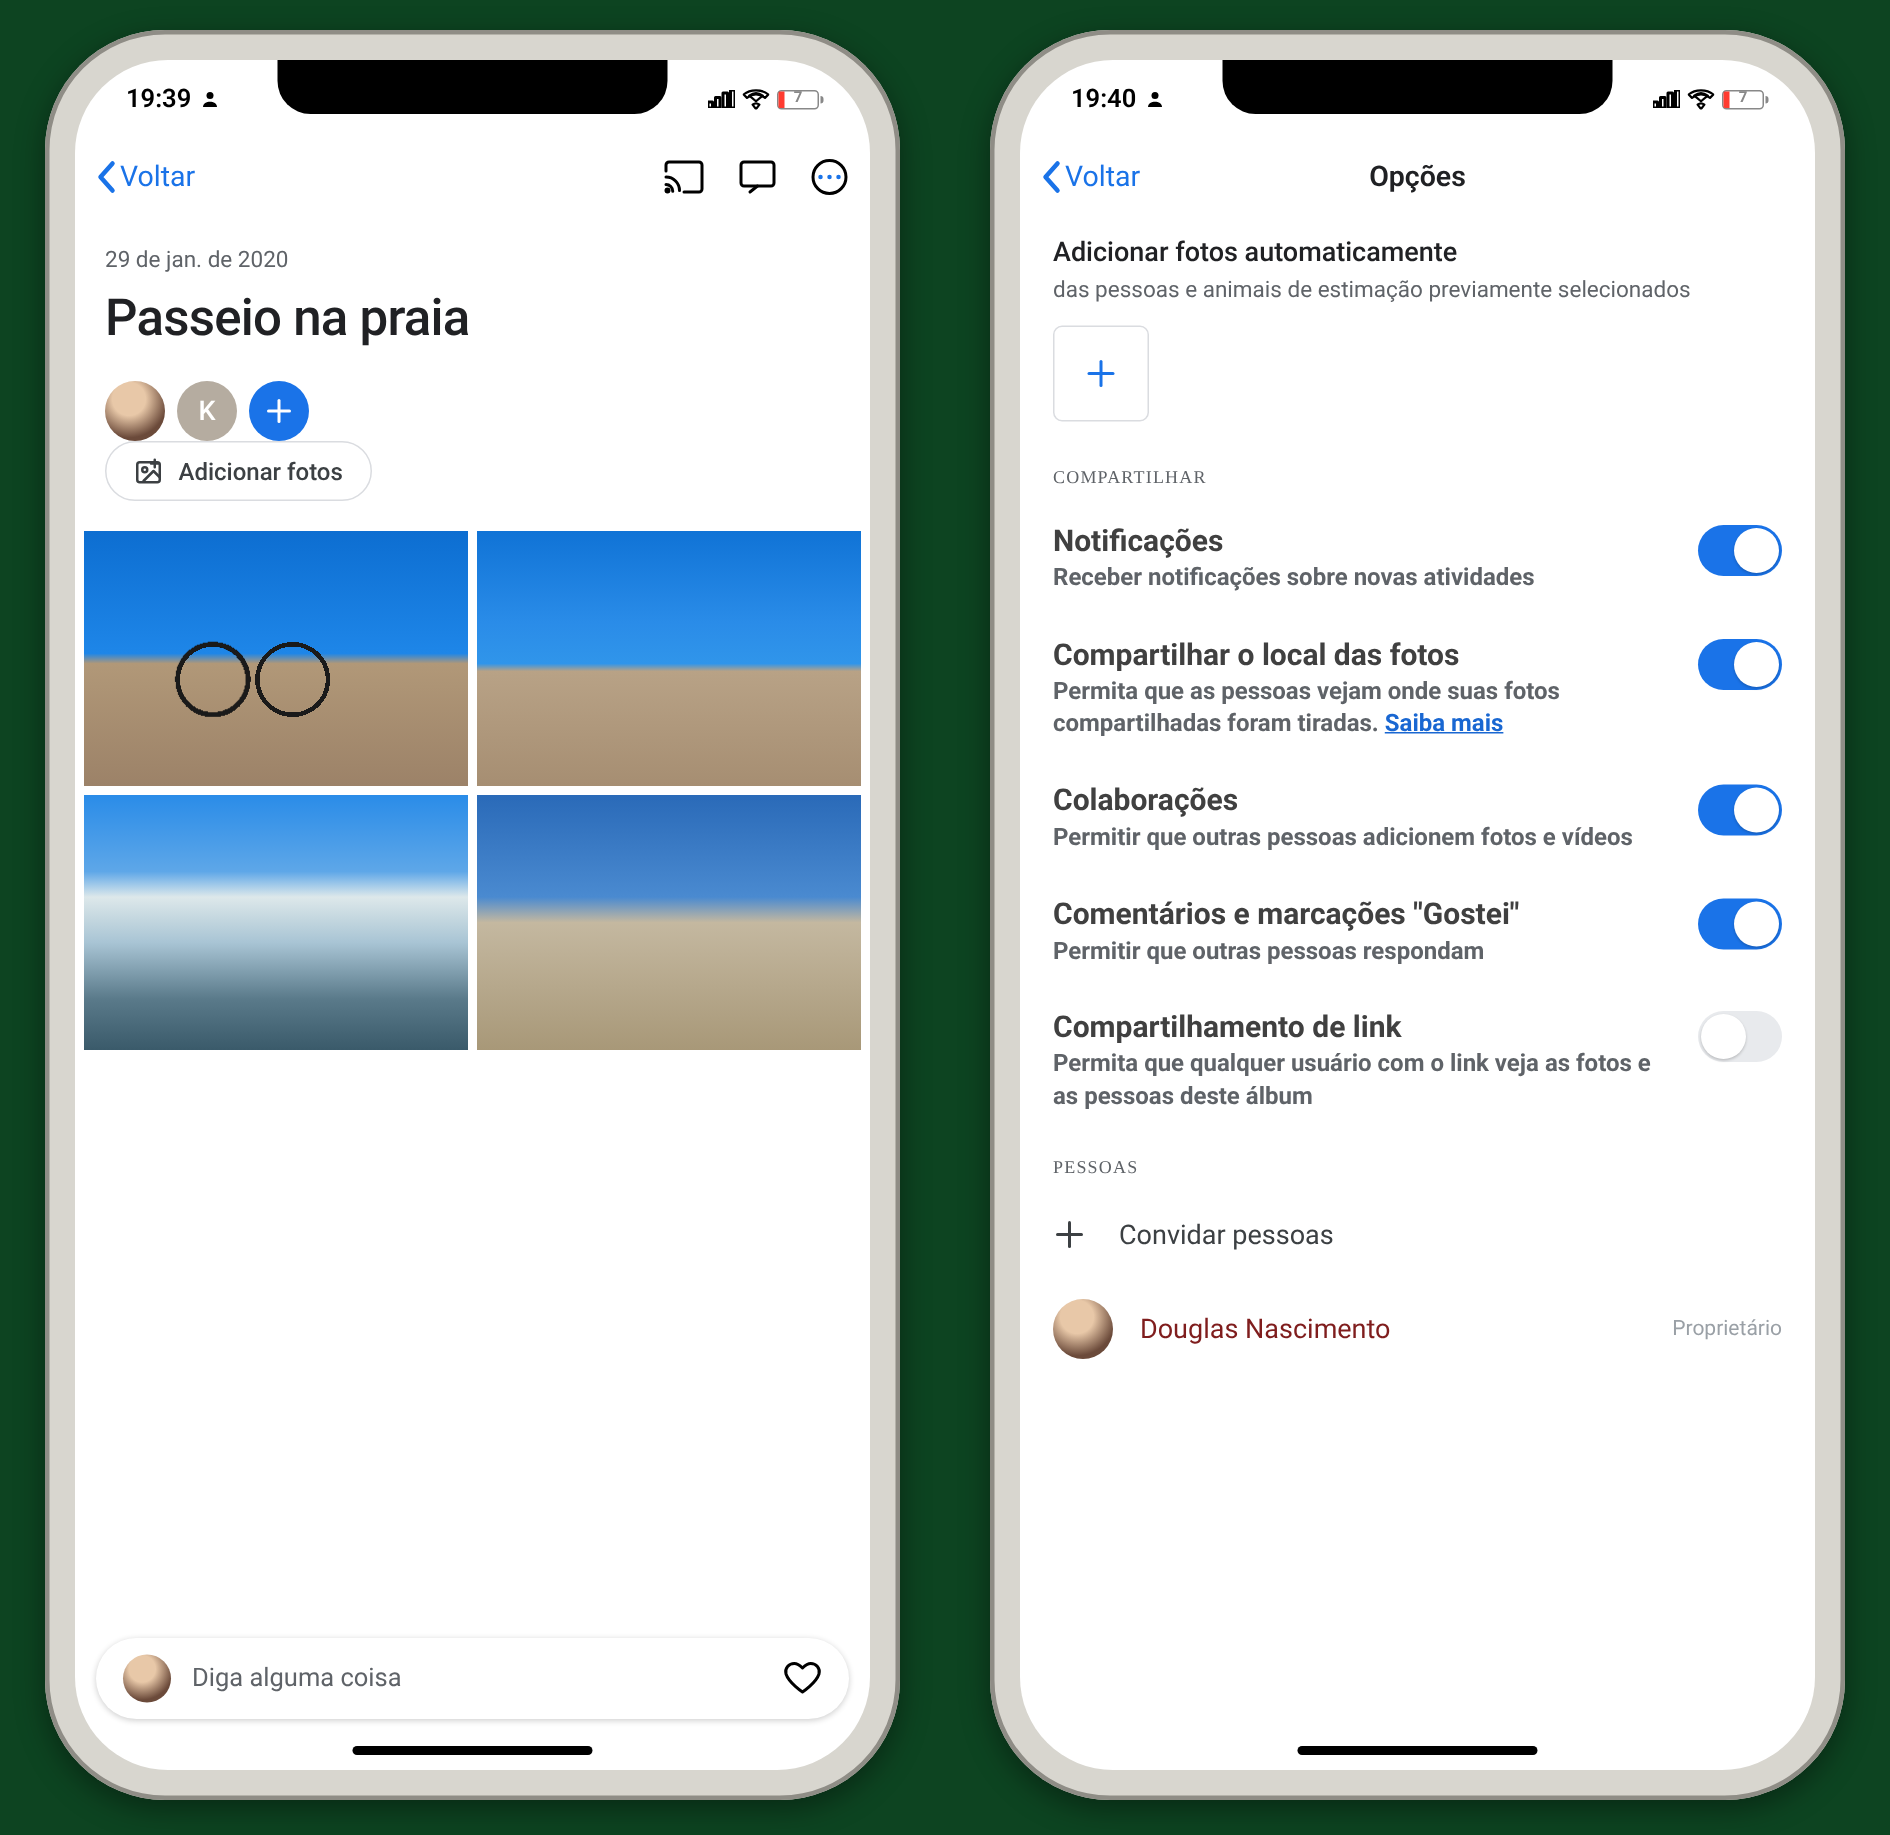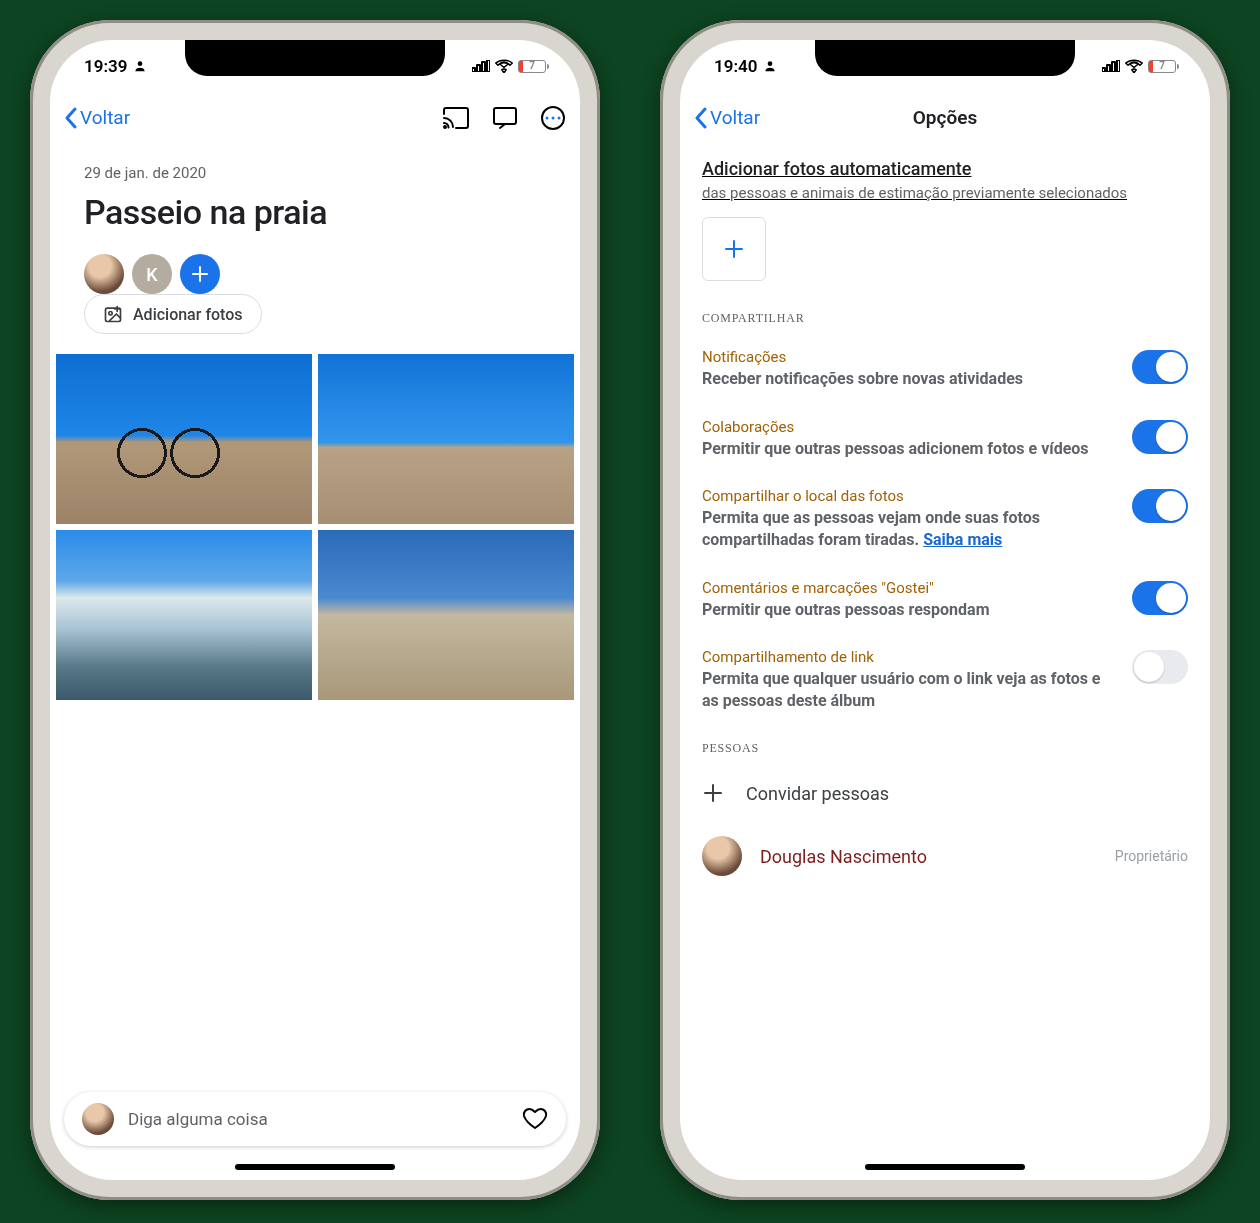--- a/index.html
+++ b/index.html
@@ -99,21 +99,21 @@
   .nav-title {
     position:absolute; left:0; right:0; text-align:center;
     font-size:19px; font-weight:600; color:#202124; pointer-events:none;
   }
   .nav-actions {
     margin-left: auto; display: flex; gap: 22px; align-items:center;
   }
   .nav-actions svg, .back svg { display:block; }
   
   .album-body { flex:1; overflow:hidden; }
-  .album-head { padding: 20px 34px 14px; }
+  .album-head { padding: 20px 20px 14px; }
   .date { font-size: 15px; color:#5f6368; margin-bottom: 10px;}
   .title { font-size: 34px; font-weight:500; color:#202124; letter-spacing:-0.5px;}
   .people { display:flex; gap:8px; margin-top:22px; align-items:center;}
   .avatar { width:40px; height:40px; border-radius:50%; }
   .avatar.u1 { background: radial-gradient(circle at 40% 30%, #e8c8a8 30%, #6b4a3a 70%); }
   .avatar.init { background:#b5aca0; color:#fff; display:flex; align-items:center; justify-content:center; font-size:18px; font-weight:500;}
   .avatar.plus { background:#1a73e8; color:#fff; display:flex; align-items:center; justify-content:center;}
   .add-chip {
     display:inline-flex; align-items:center; gap:10px;
     border:1px solid #dadce0; border-radius:26px;
@@ -135,34 +135,34 @@
   .comment-bar {
     position:absolute; bottom:34px; left:14px; right:14px;
     background:#fff; border-radius:30px; height:54px;
     box-shadow: 0 1px 4px rgba(0,0,0,0.2);
     display:flex; align-items:center; padding:0 18px; gap:14px;
   }
   .comment-bar .avatar{width:32px;height:32px;}
   .comment-ph { flex:1; color:#5f6368; font-size:17px; }
   
   .opt-body { flex:1; overflow-y:auto; }
-  .block { padding: 14px 22px; text-decoration: underline; }
+  .block { padding: 14px 22px; }
   .opt-title { font-size:18px; font-weight:500; color:#202124; margin-bottom:4px;}
   .opt-sub { font-size:15px; color:#5f6368; line-height:1.35;}
   .add-tile {
     width:64px; height:64px; border:1px solid #dadce0; border-radius:6px;
     display:flex; align-items:center; justify-content:center; margin-top:14px;
     color:#1a73e8;
   }
   .sect-label { font-size:12px; letter-spacing:0.8px; color:#5f6368; font-weight:500; padding: 16px 22px 8px; font-family: Liberation Serif, serif;}
   .row {
     display:flex; padding:14px 22px; gap:14px; align-items:flex-start;
   }
   .row-main { flex:1; }
-  .row-title{font-size:15px; color:#a16207; font-weight:400; margin-bottom:2px;}
+  .row-title{font-size:20px; color:#404040; font-weight:700; margin-bottom:2px;}
   .row-sub{font-size:16px; color:#5f6368; line-height:1.35;font-weight:bold;}
   .row-sub a{color:#1967d2; text-decoration:underline;}
   .toggle{
     width:56px; height:34px; border-radius:17px; background:#1a73e8;
     position:relative; flex-shrink:0; margin-top:2px;
   }
   .toggle::after{
     content:''; position:absolute; width:30px; height:30px; border-radius:50%;
     background:#fff; top:2px; right:2px; box-shadow:0 1px 2px rgba(0,0,0,0.2);
   }
@@ -338,30 +338,30 @@
         <div class="row">
           <div class="row-main">
             <div class="row-title">Notificações</div>
             <div class="row-sub">Receber notificações sobre novas atividades</div>
           </div>
           <div class="toggle"></div>
         </div>
 
         <div class="row">
           <div class="row-main">
+            <div class="row-title">Compartilhar o local das fotos</div>
+            <div class="row-sub"><span>Permita que as pessoas vejam onde suas fotos compartilhadas foram tiradas. </span><a href="#">Saiba mais</a></div>
+          </div>
+          <div class="toggle"></div>
+        </div>
+
+        <div class="row">
+          <div class="row-main">
             <div class="row-title">Colaborações</div>
             <div class="row-sub">Permitir que outras pessoas adicionem fotos e vídeos</div>
-          </div>
-          <div class="toggle"></div>
-        </div>
-
-        <div class="row">
-          <div class="row-main">
-            <div class="row-title">Compartilhar o local das fotos</div>
-            <div class="row-sub"><span>Permita que as pessoas vejam onde suas fotos compartilhadas foram tiradas. </span><a href="#">Saiba mais</a></div>
           </div>
           <div class="toggle"></div>
         </div>
 
         <div class="row">
           <div class="row-main">
             <div class="row-title">Comentários e marcações "Gostei"</div>
             <div class="row-sub">Permitir que outras pessoas respondam</div>
           </div>
           <div class="toggle"></div>

